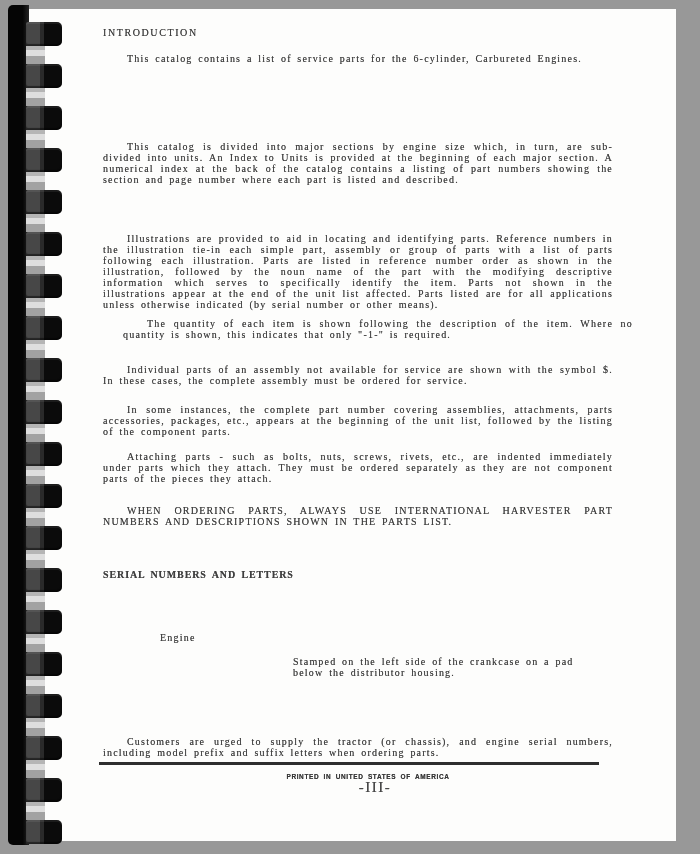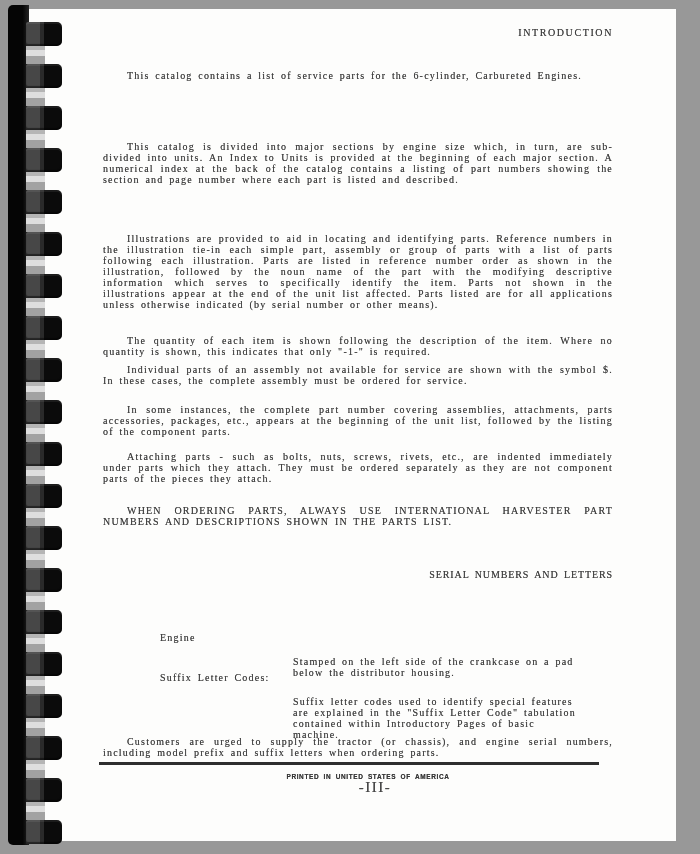--- a/index.html
+++ b/index.html
@@ -43,29 +43,29 @@
   .content {
     position:absolute; left:103px; top:0; width:510px; height:854px;
     z-index:2;
     color:#3f3f3f;
     font-size:10px; line-height:11px;
     letter-spacing:1.2px; word-spacing:2px;
     text-shadow:0 0 0.5px rgba(64,64,64,0.75);
   }
   .doc-title {
     position:absolute; top:27px; left:0; width:100%;
-    text-align:right; font-size:10px; letter-spacing:1.6px; font-weight:normal;
+    text-align:left; font-size:10px; letter-spacing:1.6px; font-weight:normal;
   }
   .para { position:absolute; left:0; width:510px; text-align:justify; text-indent:24px; }
-  .p1 { top:70px; }  .p2 { top:107px; } .p3 { top:141px; } .p4 { top:233px; }
-  .p5 { top:335px; } .p6 { top:364px; } .p7 { top:404px; } .p8 { top:451px; }
+  .p1 { top:53px; }  .p2 { top:107px; } .p3 { top:141px; } .p4 { top:233px; }
+  .p5 { top:318px;margin-left:20px; } .p6 { top:364px; } .p7 { top:404px; } .p8 { top:451px; }
   .p9 { top:505px; }
   .section-heading {
     position:absolute; top:569px; left:0; width:100%;
-    text-align:right; font-size:10px; letter-spacing:0.9px; font-weight:normal;
+    text-align:left; font-size:10px; letter-spacing:0.9px; font-weight:bold;
   }
   .dl-row { position:absolute; left:0; width:510px; }
   .dl-row.e1 { top:632px; } .dl-row.e2 { top:672px; }
   .dl-label { position:absolute; left:57px; top:0; }
   .dl-desc { margin-left:190px; width:292px; text-align:left;margin-top:24px; }
   .closing { top:736px; }
   .footer-rule {
     position:absolute; top:762px; left:-4px; width:500px; height:3px;
     background:#2e2e2e;
   }
@@ -125,24 +125,20 @@
   <p class="para p7">In some instances, the complete part number covering assemblies, attachments, parts accessories, packages, etc., appears at the beginning of the unit list, followed by the listing of the component parts.</p>
   <p class="para p8">Attaching parts - such as bolts, nuts, screws, rivets, etc., are indented immediately under parts which they attach.  They must be ordered separately as they are not component parts of the pieces they attach.</p>
   <p class="para p9">WHEN ORDERING PARTS, ALWAYS USE INTERNATIONAL HARVESTER PART NUMBERS AND DESCRIPTIONS SHOWN IN THE PARTS LIST.</p>
 
   <div class="section-heading">SERIAL NUMBERS AND LETTERS</div>
 
   <div class="dl-row e1">
     <span class="dl-label">Engine</span>
     <div class="dl-desc">Stamped on the left side of the crankcase on a pad below the distributor housing.</div>
   </div>
-  <div class="dl-row e2">
-    <span class="dl-label">Suffix Letter Codes:</span>
-    <div class="dl-desc">Suffix letter codes used to identify special features are explained in the "Suffix Letter Code" tabulation contained within Introductory Pages of basic machine.</div>
-  </div>
 
   <p class="para closing">Customers are urged to supply the tractor (or chassis), and engine serial numbers, including model prefix and suffix letters when ordering parts.</p>
 
   <div class="footer-rule"></div>
   <div class="printed-note">PRINTED IN UNITED STATES OF AMERICA</div>
   <div class="page-number">-III-</div>
 
 </div>
 
 </body></html>

